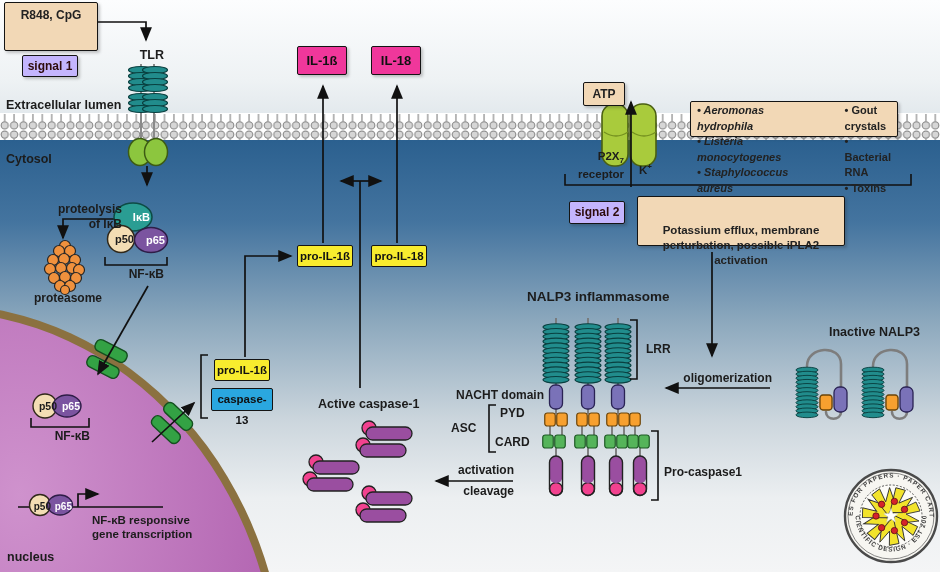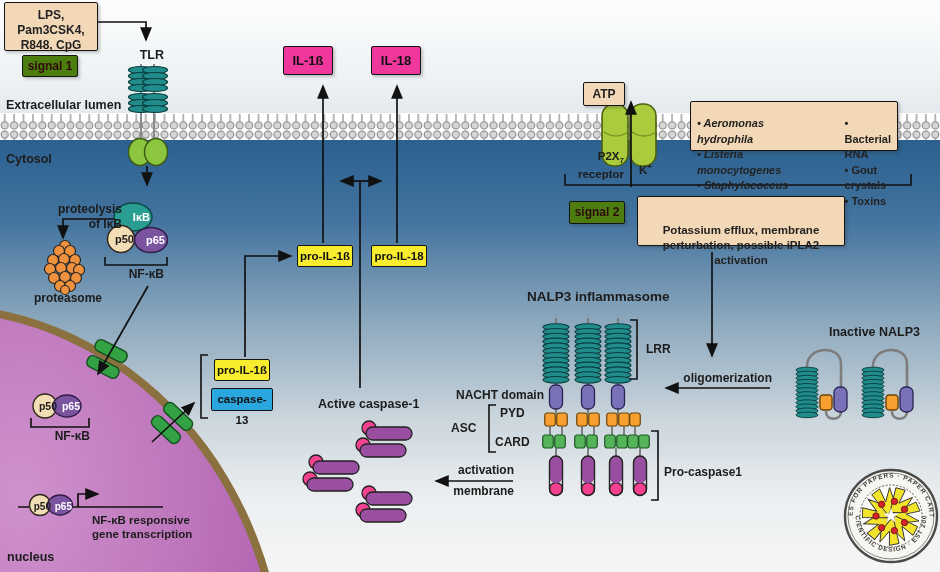--- a/index.html
+++ b/index.html
@@ -10,21 +10,21 @@
   .bg-cyto{position:absolute;left:0;top:140px;width:940px;height:432px;
            background:linear-gradient(180deg,#2b608f 0%,#44749f 19%,#8ca8bd 42%,#ccd6dd 65%,#eceff1 83%,#f4f5f6 100%);}
   .nucleus{position:absolute;left:-410px;top:304px;width:680px;height:760px;border-radius:50%;
            border:8px solid #8b7140;z-index:1;
            background:radial-gradient(ellipse at 62% 24%,#cf92cd 0%,#b264b1 45%,#9a429c 80%,#8f3691 100%);}
   svg.gfx{position:absolute;left:0;top:0;z-index:2;}
   .lbl{position:absolute;z-index:5;color:#1c1c1c;font-weight:600;font-size:12px;line-height:13px;white-space:nowrap;}
   .ctr{text-align:right;}
   .box{position:absolute;z-index:5;background:#f2d8b6;border:1.8px solid #141414;border-radius:2px;
        text-align:center;font-weight:600;color:#222;box-shadow:2px 2px 3px rgba(40,40,40,.25);}
-  .badge{background:#4d7c0f;color:#2d0b0b;font-weight:700;}
+  .badge{background:#c4b5fd;color:#2d0b0b;font-weight:700;}
   .pinkbox{background:#f0379b;color:#111;}
   .yellowbox{background:#f8ec2e;color:#111;box-shadow:none;}
   .bluebox{background:#2aa7df;color:#111;box-shadow:none;}
   .wt{color:#fff;}
   .arrow{stroke:#111;stroke-width:1.7;fill:none;marker-end:url(#ah);}
   .line{stroke:#111;stroke-width:1.7;fill:none;}
   .bracket{stroke:#111;stroke-width:1.6;fill:none;}
   .stem{stroke:#777;stroke-width:1.8;fill:none;}
   .loop{stroke:#7d7d7d;stroke-width:2.6;fill:none;stroke-linecap:round;}
   .disc{fill:#218c8c;stroke:#093f3f;stroke-width:1.1;}
@@ -262,30 +262,29 @@
         <polygon points="0,-7.5 1.8,-2.4 7.1,-2.3 2.9,0.9 4.4,6.1 0,3 -4.4,6.1 -2.9,0.9 -7.1,-2.3 -1.8,-2.4" fill="#fff" stroke="#cfcfc6" stroke-width="0.6"></polygon>
       </g>
       <path id="sealTop" d="M-38.5,0 A38.5,38.5 0 0 1 38.5,0" fill="none"></path>
       <path id="sealBot" d="M-35.5,0 A35.5,35.5 0 0 0 35.5,0" fill="none"></path>
       <text class="sealtxt"><textPath href="#sealTop" startOffset="50%" text-anchor="middle">FIGURES FOR PAPERS · PAPER CARTOONS</textPath></text>
       <text class="sealtxt"><textPath href="#sealBot" startOffset="50%" text-anchor="middle">SCIENTIFIC DESIGN · EST 2007</textPath></text>
     </g>
   </svg>
 
   <div class="box" style="left:4px;top:2px;width:92px;height:42px;font-size:12px;line-height:15px;padding-top:5px;">
-    <div>LPS, Pam3CSK4,</div>
     <div>R848, CpG</div>
   </div>
   <div class="box badge" style="left:22px;top:55px;width:54px;height:20px;font-size:12px;line-height:20px;">signal 1</div>
   <div class="lbl ctr" style="left:130px;top:49px;width:34px;font-size:12.5px;">TLR</div>
 
   <div class="lbl" style="left:6px;top:99px;font-size:12.5px;">Extracellular lumen</div>
   <div class="lbl" style="left:6px;top:145px;font-size:12.5px;margin-top:8px;">Cytosol</div>
 
-  <div class="box pinkbox" style="left:283px;top:46px;width:48px;height:27px;font-size:13px;line-height:27px;">IL-1ß</div>
+  <div class="box pinkbox" style="left:297px;top:46px;width:48px;height:27px;font-size:13px;line-height:27px;">IL-1ß</div>
   <div class="box pinkbox" style="left:371px;top:46px;width:48px;height:27px;font-size:13px;line-height:27px;">IL-18</div>
 
   <div class="lbl ctr" style="left:58px;top:204px;width:64px;line-height:11.5px;">
     <div>proteolysis</div>
     <div style="margin-top:3px;">of IκB</div>
   </div>
   <div class="lbl" style="left:34px;top:292px;">proteasome</div>
   <div class="lbl ctr wt" style="left:116px;top:211px;width:34px;font-size:11px;">IκB</div>
   <div class="lbl ctr" style="left:108px;top:233px;width:26px;font-size:11px;">p50</div>
   <div class="lbl ctr wt" style="left:137px;top:234px;width:28px;font-size:11px;">p65</div>
@@ -303,38 +302,38 @@
   <div class="lbl" style="left:7px;top:551px;font-size:12.5px;">nucleus</div>
 
   <div class="box yellowbox" style="left:297px;top:245px;width:54px;height:20px;font-size:11.5px;line-height:20px;">pro-IL-1ß</div>
   <div class="box yellowbox" style="left:371px;top:245px;width:54px;height:20px;font-size:11.5px;line-height:20px;">pro-IL-18</div>
 
   <div class="box yellowbox" style="left:214px;top:359px;width:54px;height:20px;font-size:11.5px;line-height:20px;">pro-IL-1ß</div>
   <div class="box bluebox" style="left:211px;top:388px;width:60px;height:21px;font-size:11.5px;line-height:21px;">caspase-13</div>
 
   <div class="lbl" style="left:318px;top:398px;font-size:12.5px;">Active caspase-1</div>
   <div class="lbl ctr" style="left:436px;top:464px;width:78px;">activation</div>
-  <div class="lbl ctr" style="left:436px;top:485px;width:78px;">membrane</div>
+  <div class="lbl ctr" style="left:436px;top:485px;width:78px;">cleavage</div>
 
   <div class="box" style="left:583px;top:82px;width:40px;height:22px;font-size:12px;line-height:22px;">ATP</div>
   <div class="lbl ctr" style="left:568px;top:150px;width:56px;line-height:12.5px;font-size:11.5px;">
     <div><span>P2X</span><sub style="font-size:8px;">7</sub></div>
     <div>receptor</div>
   </div>
   <div class="lbl" style="left:639px;top:160px;font-size:11.5px;"><span>K</span><sup style="font-size:8px;">+</sup></div>
 
-  <div class="box" style="left:690px;top:101px;width:208px;height:50px;display:flex;padding:14px 6px;box-sizing:border-box;gap:32px;">
+  <div class="box" style="left:690px;top:101px;width:208px;height:36px;display:flex;padding:1px 6px;box-sizing:border-box;gap:32px;">
     <div class="bact-col" style="width:124px;font-style:italic;">
       <div>• Aeromonas hydrophila</div>
       <div>• Listeria monocytogenes</div>
       <div>• Staphylococcus aureus</div>
     </div>
     <div class="bact-col" style="flex:1;">
+      <div>• Gout crystals</div>
       <div>• Bacterial RNA</div>
-      <div>• Gout crystals</div>
       <div>• Toxins</div>
     </div>
   </div>
 
   <div class="box badge" style="left:569px;top:201px;width:54px;height:21px;font-size:12px;line-height:21px;">signal 2</div>
   <div class="box" style="left:637px;top:196px;width:208px;height:50px;font-size:11.5px;line-height:15px;padding-top:26px;box-sizing:border-box;">
     <div>Potassium efflux, membrane</div>
     <div>perturbation, possible iPLA2 activation</div>
   </div>
 

